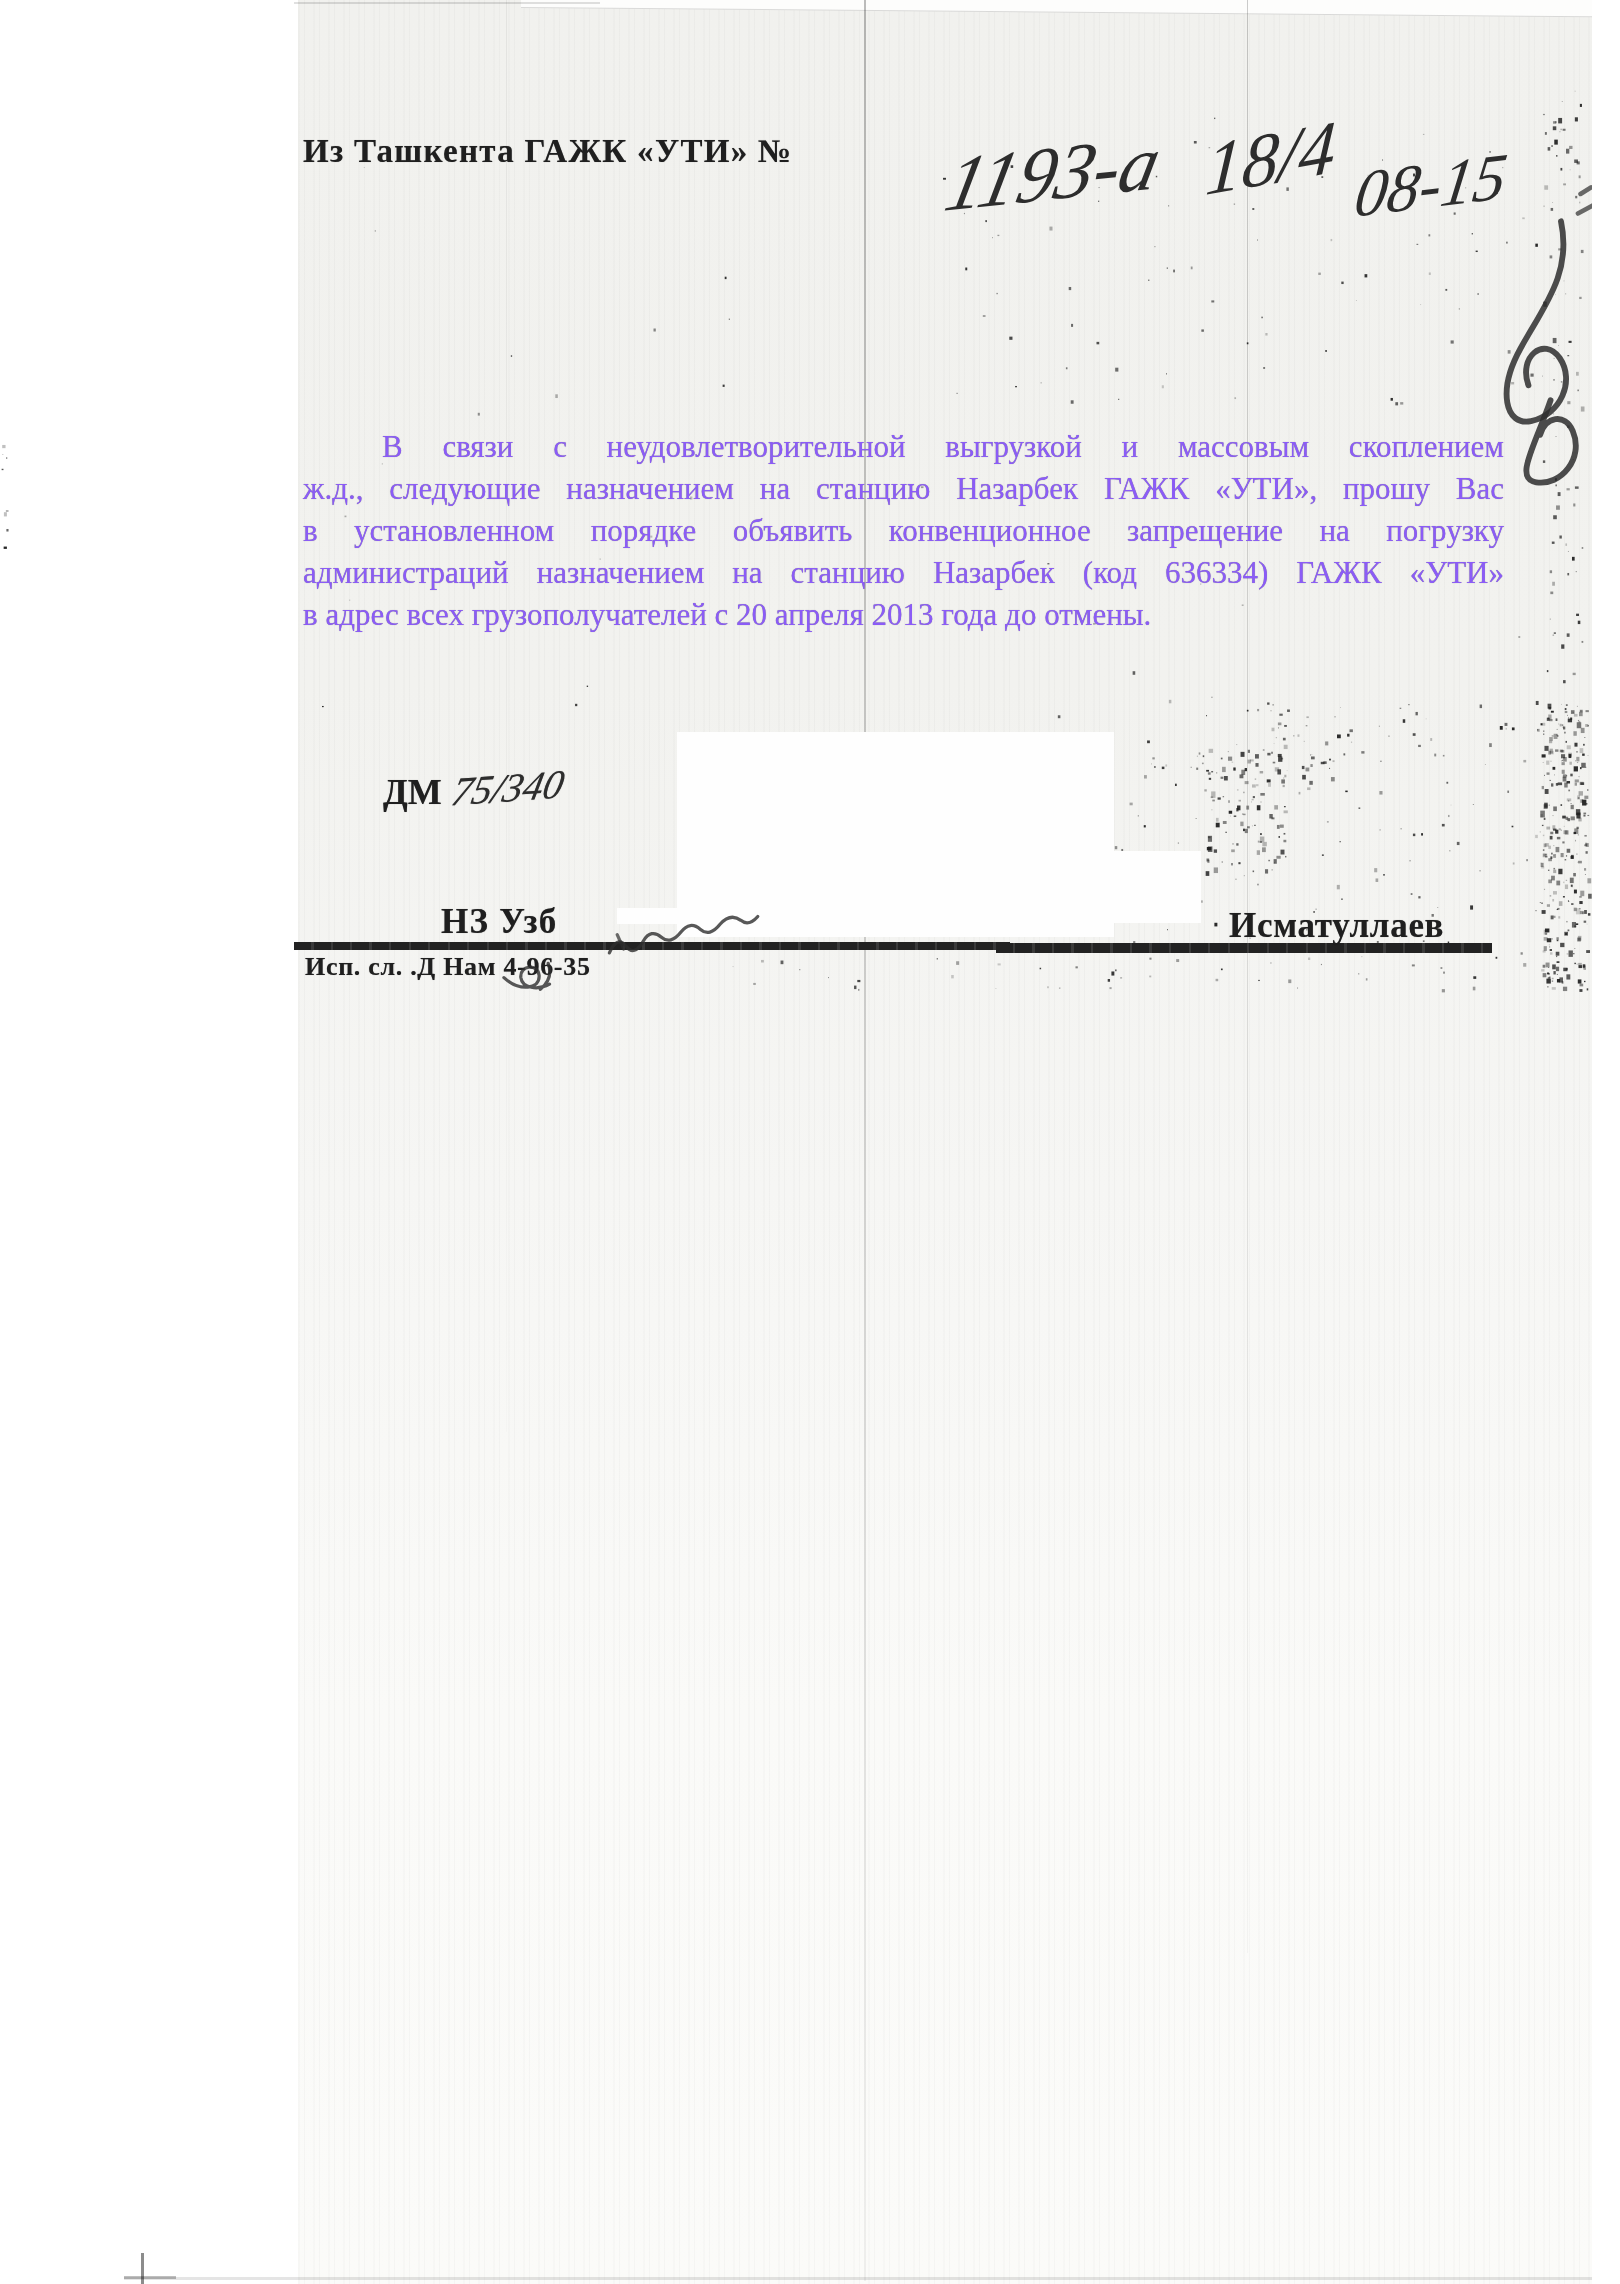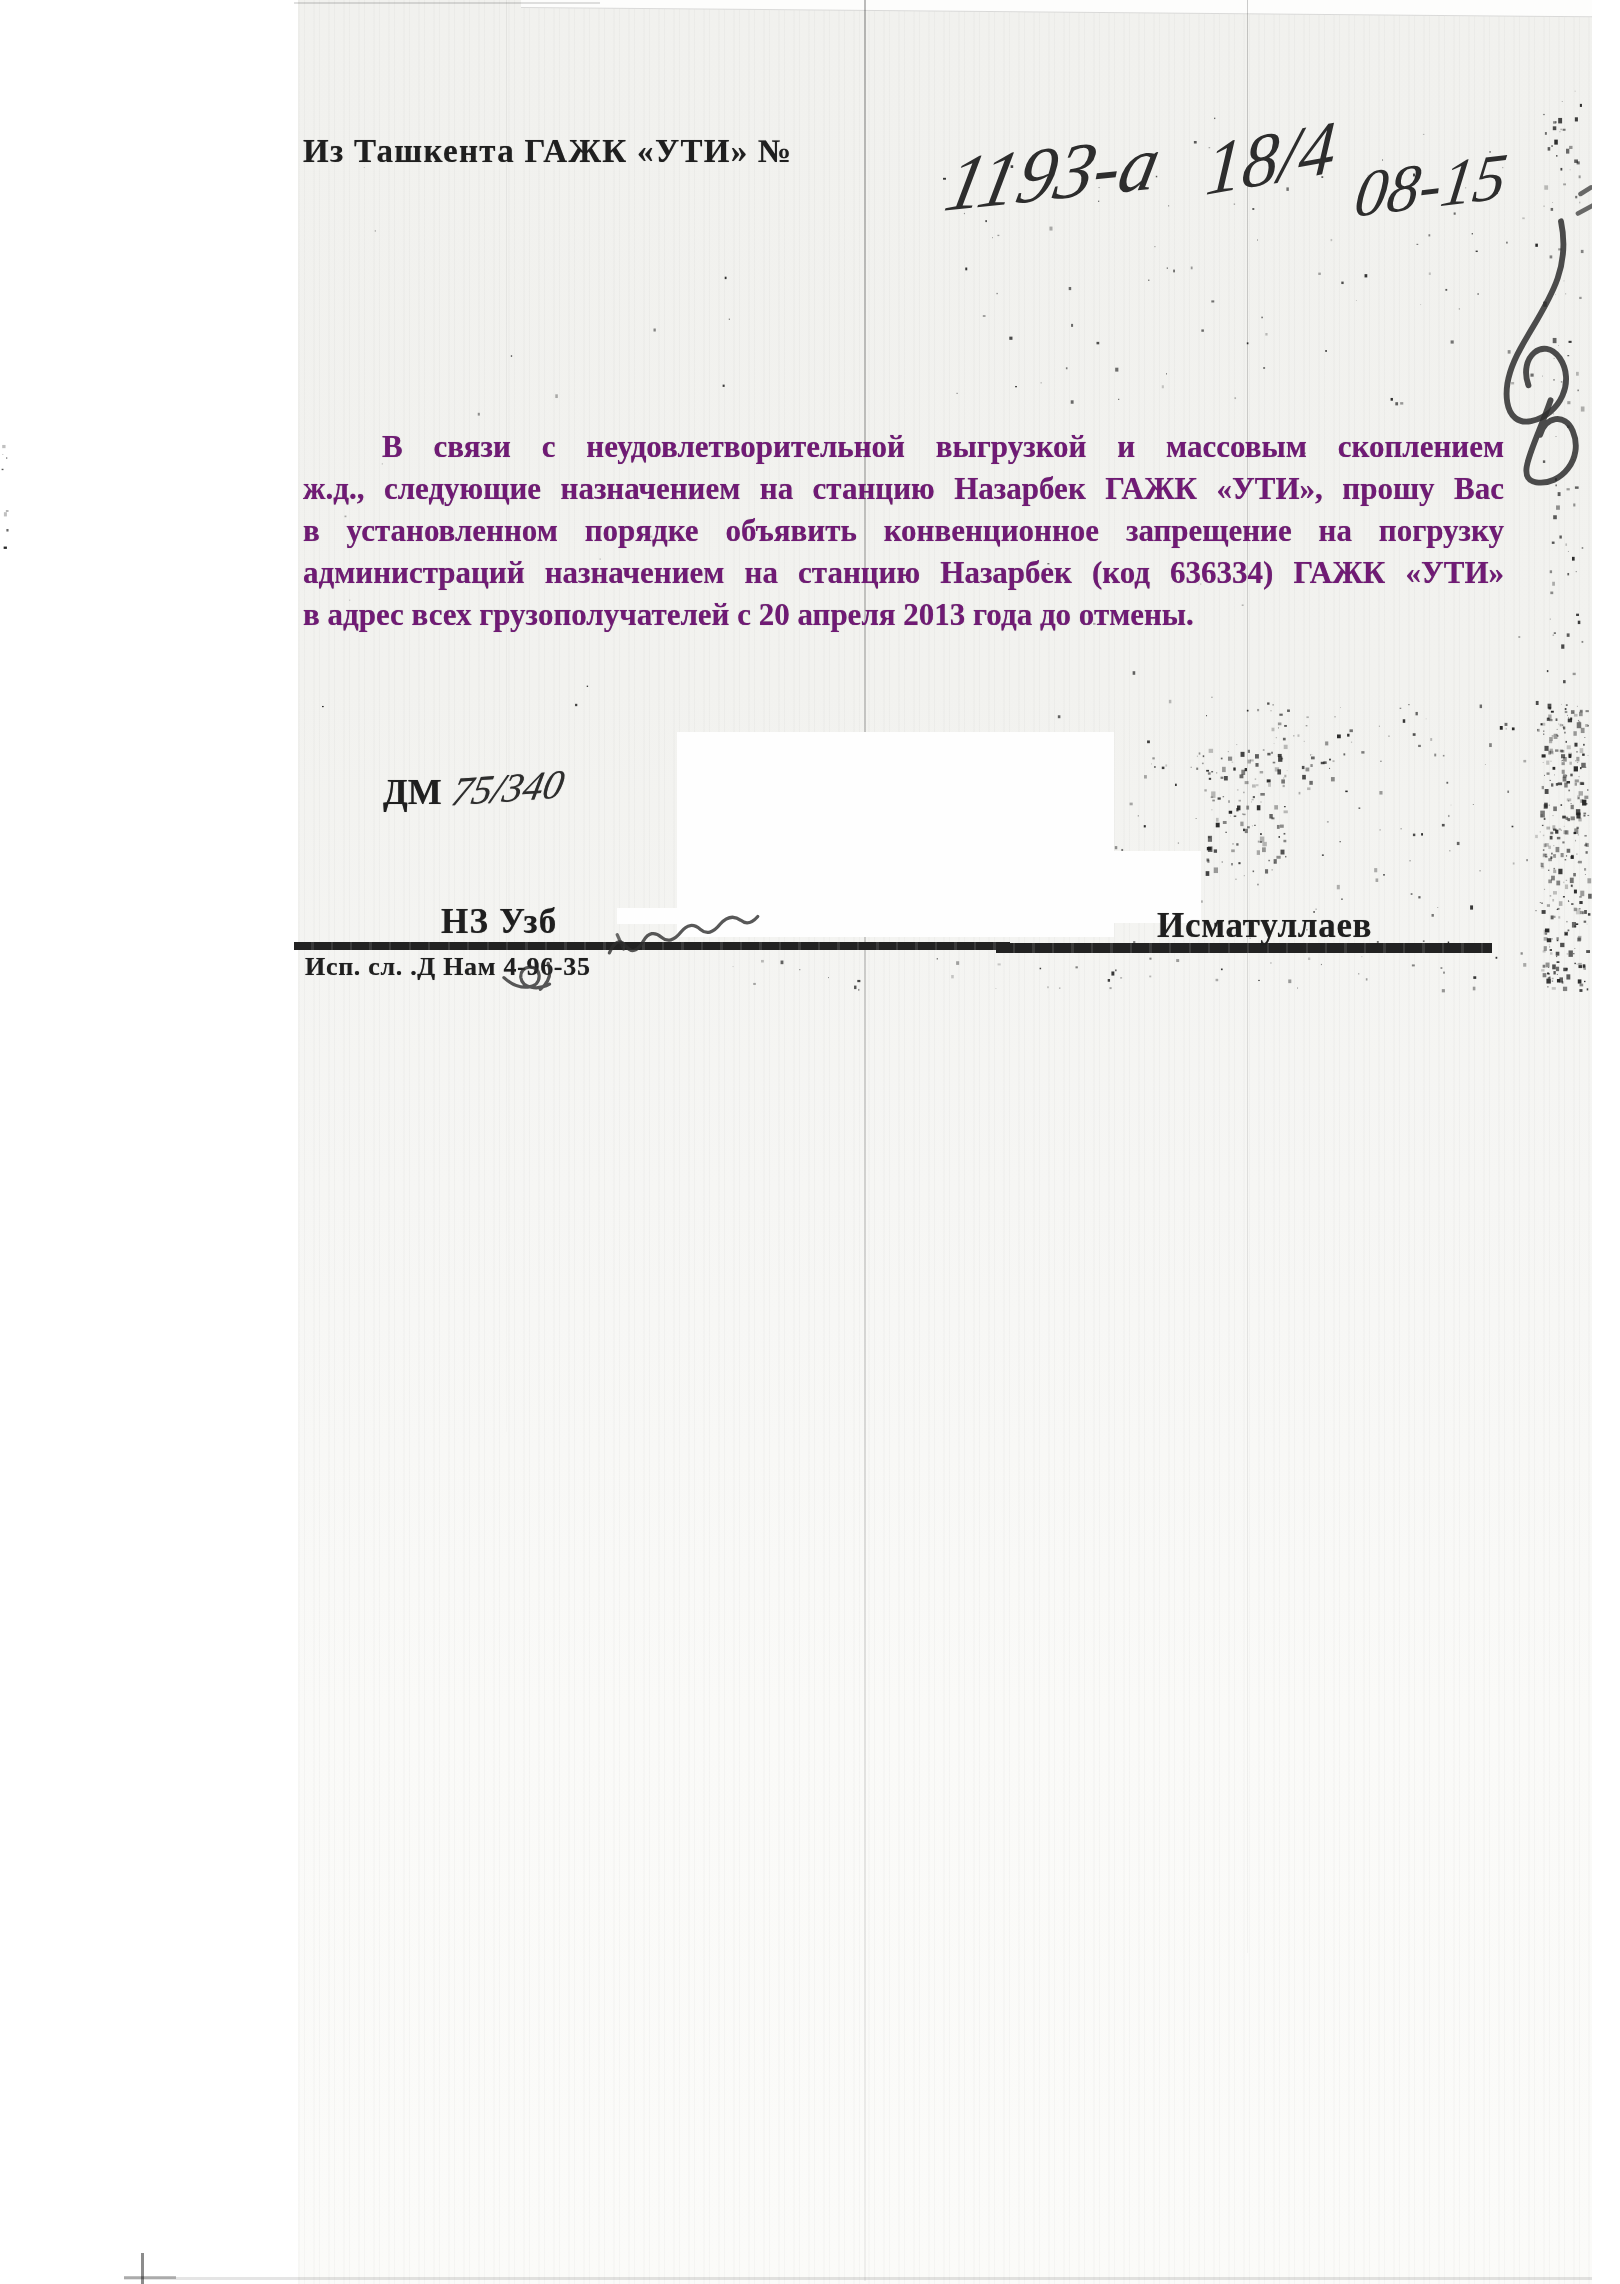--- a/index.html
+++ b/index.html
@@ -19,27 +19,27 @@
   .v3{left:1617px;width:2px;height:1009px;background:linear-gradient(180deg,rgba(0,0,0,0.20),rgba(0,0,0,0.06));}
   .v4{left:506px;width:1.3px;height:1432px;background:linear-gradient(180deg,rgba(0,0,0,0.06),rgba(0,0,0,0.01));}
   .topline{position:absolute;left:294px;top:2px;width:306px;height:2px;background:rgba(0,0,0,0.12);}
 
   
   .printed{position:absolute;color:#1f1f1f;font-weight:bold;
            text-shadow:0 0 0.7px rgba(25,25,25,0.55);white-space:nowrap;}
   .origin{left:303px;top:133px;font-size:33px;letter-spacing:1.3px;}
   .recipients{left:303px;top:223px;font-size:34px;line-height:40px;letter-spacing:0.7px;}
   .bodytext{position:absolute;left:303px;top:426px;width:1201px;font-size:31px;line-height:42px;
-            font-weight:bold;color:#701a75;text-shadow:0 0 0.7px rgba(25,25,25,0.5);}
+            font-weight:normal;color:#8b5cf6;text-shadow:0 0 0.7px rgba(25,25,25,0.5);}
   .jline{text-align:justify;text-align-last:justify;}
   .jline.first{text-indent:79px;}
   .jline.last{text-align-last:left;}
   .dmline{left:383px;top:767px;font-size:36px;}
   .nz{left:441px;top:902px;font-size:35px;letter-spacing:1.3px;}
-  .ismat{left:1157px;top:906px;font-size:35px;letter-spacing:0.7px;}
+  .ismat{left:1229px;top:906px;font-size:35px;letter-spacing:0.7px;}
   .executor{left:305px;top:952px;font-size:26px;letter-spacing:0.7px;}
 
   
   .hand{position:absolute;color:#2d2d2d;font-style:italic;font-weight:400;white-space:nowrap;
         font-family:"Liberation Serif","DejaVu Serif",serif;}
   .hw-number{left:947px;top:129px;font-size:77px;transform:rotate(-6deg) skewX(-18deg);}
   .hw-date{left:1205px;top:116px;font-size:74px;transform:rotate(-10deg) skewX(-14deg);}
   .hw-time{left:1355px;top:148px;font-size:65px;transform:rotate(-7deg) skewX(-15deg);}
   .hw-ref{display:inline-block;font-style:italic;font-weight:400;color:#2d2d2d;font-size:40px;
           margin-left:10.4px;transform:rotate(-4deg) skewX(-16deg) translateY(-2.6px);}

